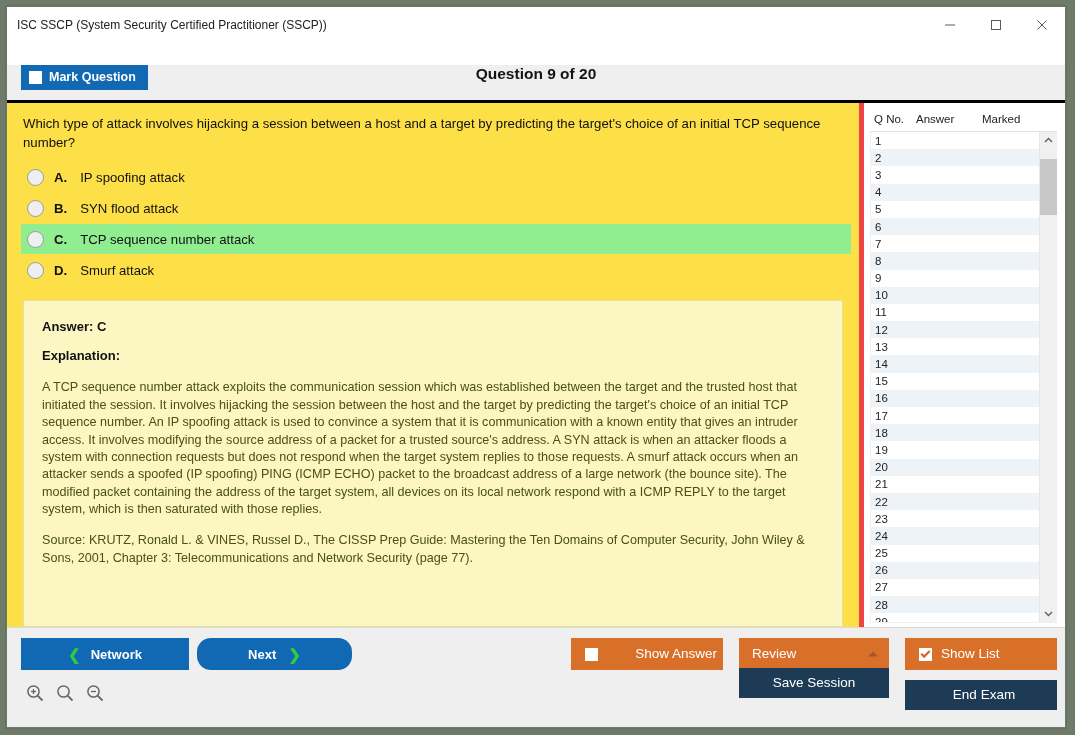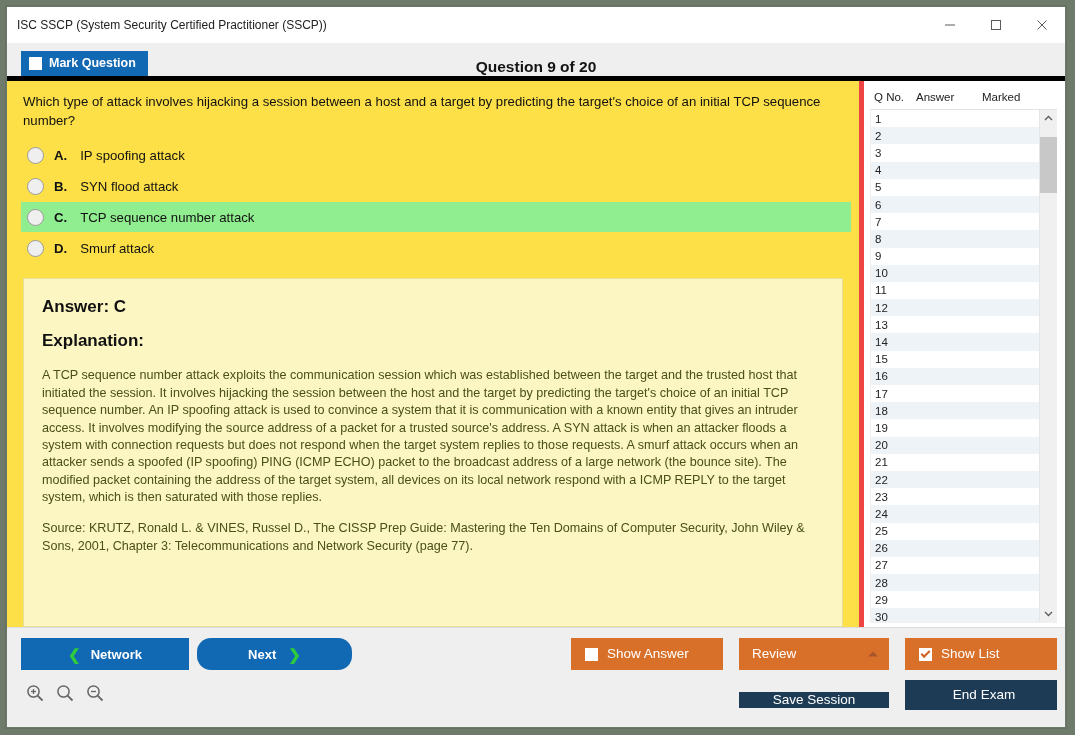--- a/index.html
+++ b/index.html
@@ -39,24 +39,25 @@
     width: 46px; height: 32px;
     display: flex; align-items: center; justify-content: center;
     color: #5a5a5a;
   }
   .win-btn svg { display: block; }
 
   
   .headerbar {
     height: 38px; min-height: 38px;
     background: #efefef;
-    border-bottom: 5px solid #000000;
-    display: flex; align-items: flex-end;
+    border-bottom: 3px solid #000000;
+    display: flex; align-items: flex-start;
     position: relative;
     padding-left: 14px;
+    margin-top: 22px;
   }
   .mark-btn {
     background: #1168b3;
     color: #ffffff;
     border: none;
     height: 25px;
     padding: 0 12px 0 8px;
     display: flex; align-items: center; gap: 7px;
     font-family: "Liberation Sans", sans-serif;
     font-size: 12.5px;
@@ -133,21 +134,21 @@
     margin: 14px 16px 0 16px;
     background: #fbf6c2;
     border: 1px solid #e8e09a;
     flex: 1;
     min-height: 0;
     padding: 18px 18px 12px 18px;
     overflow: hidden;
   }
   .explain h4 {
     margin: 0 0 14px 0;
-    font-size: 17px;
+    font-size: 13px;
     font-weight: bold;
     color: #111111;
   }
   .explain h4.second { margin-top: 14px; margin-bottom: 16px; }
   .explain p {
     margin: 0 0 14px 0;
     font-size: 12.6px;
     line-height: 1.38;
     color: #4a5017;
   }
@@ -236,24 +237,24 @@
     display: flex; align-items: center; justify-content: center;
     position: absolute;
     line-height: 1;
   }
   .btn-blue { background: #1168b3; }
   .btn-orange { background: #d9702a; font-weight: normal; font-size: 13.5px; }
   .btn-navy { background: #1d3b55; font-weight: normal; font-size: 13.5px; }
 
   #prev-btn { left: 14px; top: 10px; width: 168px; height: 32px; gap: 10px; }
   #next-btn { left: 190px; top: 10px; width: 155px; height: 32px; gap: 12px; border-radius: 14px; }
-  #show-answer-btn { left: 564px; top: 10px; width: 152px; height: 32px; gap: 9px; justify-content: flex-start; padding-left: 14px; }
+  #show-answer-btn { left: 564px; top: 10px; width: 152px; height: 32px; gap: 9px; justify-content: space-between; padding-left: 14px; }
   #review-btn { left: 732px; top: 10px; width: 150px; height: 32px; justify-content: space-between; padding: 0 10px 0 13px; }
   #show-list-btn { left: 898px; top: 10px; width: 152px; height: 32px; gap: 9px; justify-content: flex-start; padding-left: 14px; }
-  #save-session-btn { left: 732px; top: 64px; width: 150px; height: 16px; }
+  #save-session-btn { left: 732px; top: 40px; width: 150px; height: 30px; }
   #end-exam-btn { left: 898px; top: 52px; width: 152px; height: 30px; padding-left: 12px; }
 
   .chev { font-size: 15px; font-weight: bold; color: #2ecc3c; line-height: 1; }
   .zoom-row {
     position: absolute;
     left: 18px; top: 55px;
     display: flex; gap: 10px; align-items: center;
   }
   .zicon { color: #666666; cursor: pointer; display: block; }
 </style>

